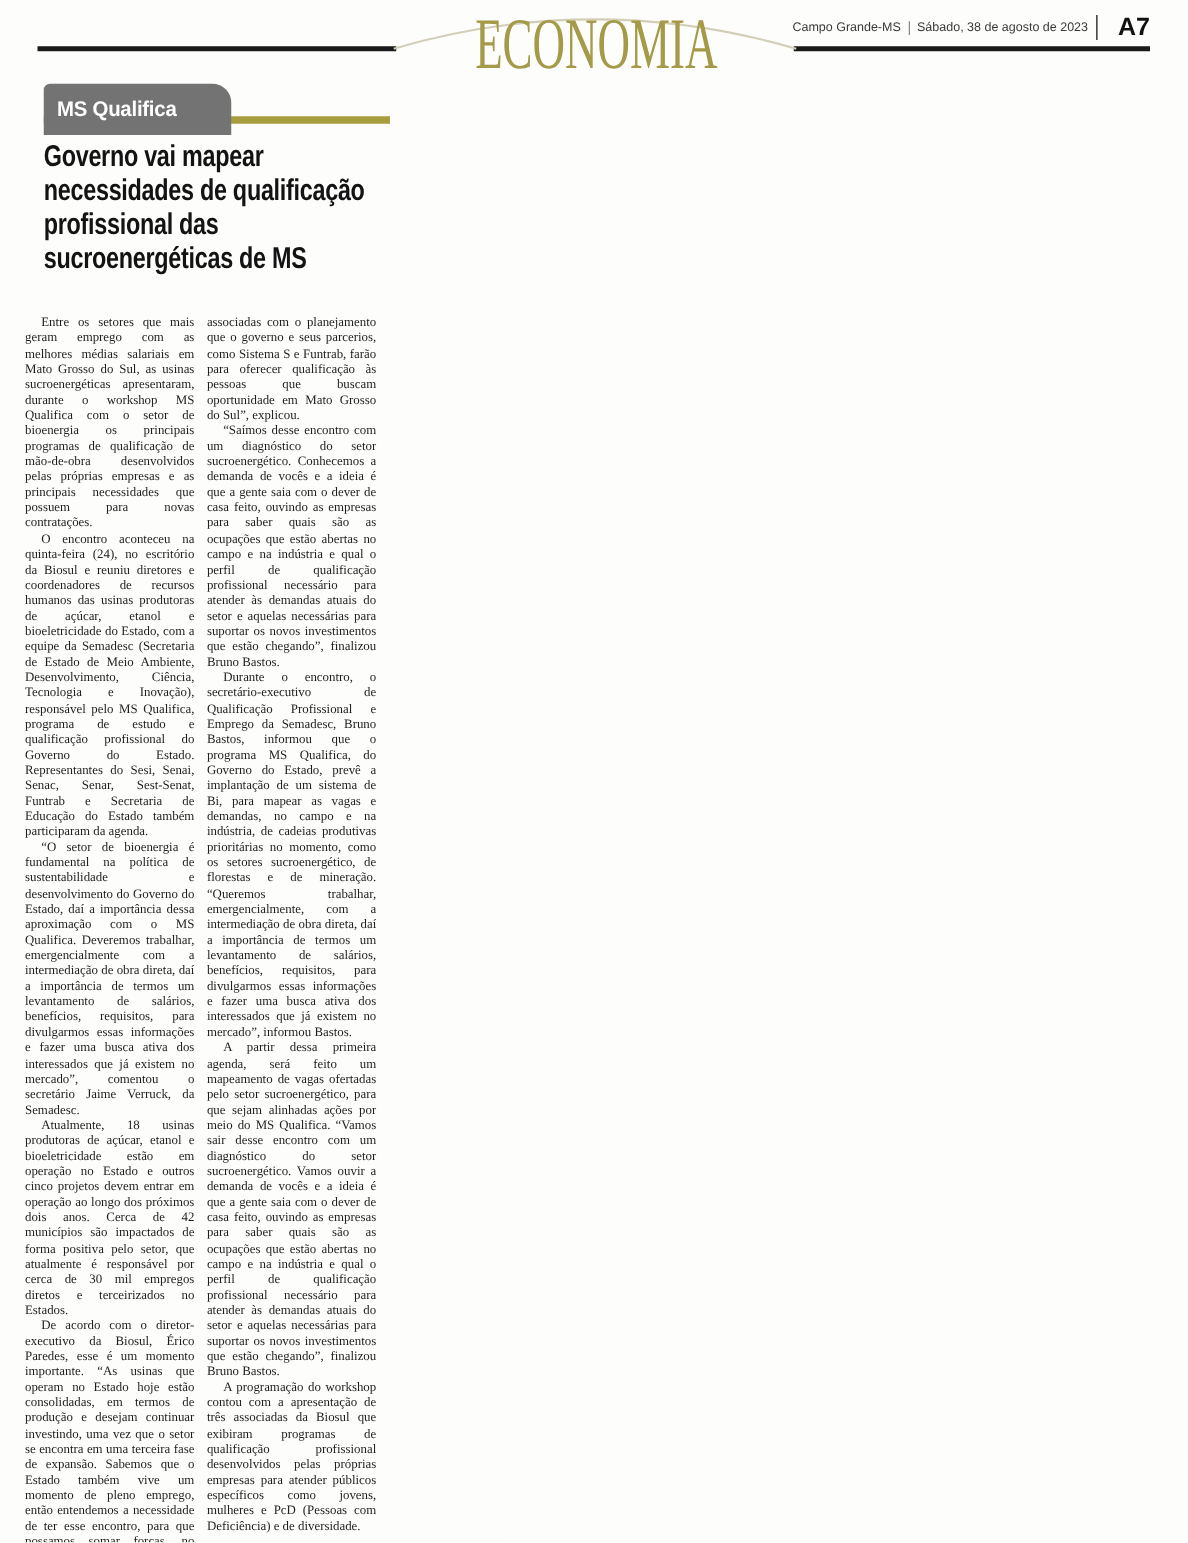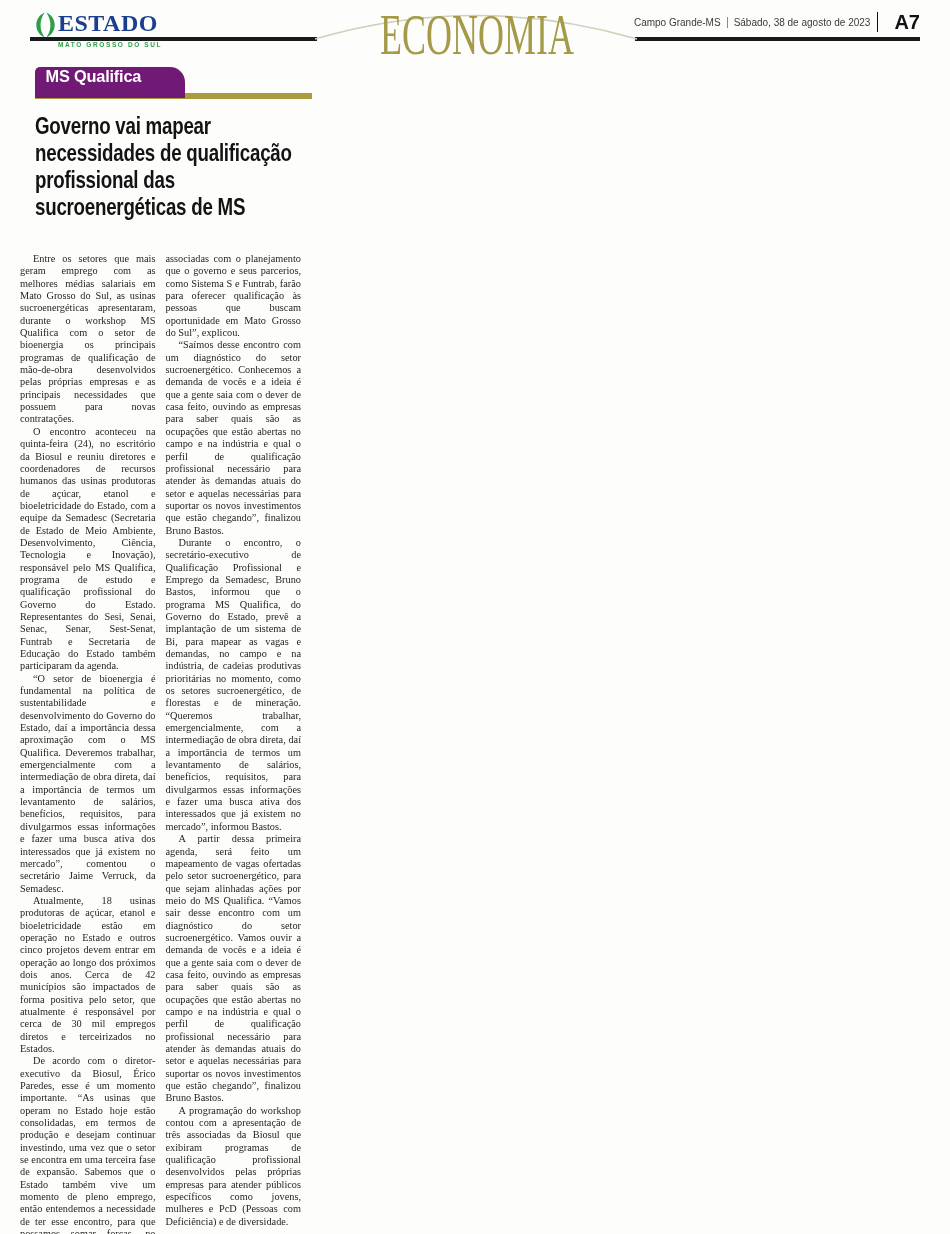--- a/index.html
+++ b/index.html
@@ -24,51 +24,41 @@
                  transform-origin:center top;font-family:"Liberation Serif",serif;
                  font-size:58px;line-height:58px;color:#a49a48;white-space:nowrap;}
   
   #dateline{position:absolute;right:30px;top:12px;display:flex;align-items:center;}
   .date-small{font-size:10px;color:#3a3a3a;white-space:nowrap;}
   .date-sep{border-left:1px solid #8a8a8a;height:11px;margin:0 6px;}
   .page-num{font-size:20px;font-weight:bold;color:#111;border-left:1.5px solid #111;
             padding-left:16px;margin-left:7px;line-height:20px;}
   
   #kicker-line{position:absolute;left:35px;top:93px;width:277px;height:5.5px;background:#a89c3e;}
-  #kicker-tab{position:absolute;left:35px;top:67px;width:150px;height:31px;background:#701a75;
-              border-radius:5px 15px 0 0;display:flex;}
+  #kicker-tab{position:absolute;left:35px;top:67px;width:150px;height:41px;background:#737373;
+              border-radius:5px 15px 0 0;display:flex;align-items:center;}
   #kicker-tab span{color:#ffffff;font-weight:bold;font-size:17px;padding-left:11px;
                    letter-spacing:-.2px;transform:scaleX(.96);transform-origin:left center;
                    white-space:nowrap;}
   
   #headline{position:absolute;left:35px;top:112px;width:362px;transform:scaleX(.78);
             transform-origin:left top;font-weight:bold;font-size:24px;line-height:27px;
             color:#131313;letter-spacing:-.3px;margin:0;}
   
   #article-body{position:absolute;left:20px;top:207px;width:281px;height:1014px;
                 column-count:2;column-gap:10px;column-fill:auto;overflow:hidden;
                 font-family:"Liberation Serif",serif;font-size:10.3px;line-height:12.35px;
                 color:#1e1e1e;text-align:justify;margin-top:46px;}
   #article-body p{margin:0;text-indent:13px;}
 </style>
 </head>
 <body>
 
 <div id="page">
 
-  <div id="masthead">
-    <div class="logo-row">
-      <svg class="logo-mark" viewBox="0 0 20 26" xmlns="http://www.w3.org/2000/svg">
-        <path d="M9 0.5 C3 3.5 0.8 8.5 0.8 13 C0.8 17.5 3 22.5 9 25.5 C6 20.5 5.1 17 5.1 13 C5.1 9 6 5.5 9 0.5 Z" fill="#2f9e49"></path>
-        <path d="M11 0.5 C17 3.5 19.2 8.5 19.2 13 C19.2 17.5 17 22.5 11 25.5 C14 20.5 14.9 17 14.9 13 C14.9 9 14 5.5 11 0.5 Z" fill="#2f9e49"></path>
-      </svg>
-      <span class="logo-name">ESTADO</span>
-    </div>
-    <div class="logo-sub">MATO GROSSO DO SUL</div>
-  </div>
 
   <div class="rule" id="rule-left"></div>
   <div class="rule" id="rule-right"></div>
   <svg id="header-arc" width="362" height="46" viewBox="0 0 362 46" xmlns="http://www.w3.org/2000/svg">
     <path d="M 20 39 Q 181 -8 342 39" fill="none" stroke="#d3ceb8" stroke-width="1.6"></path>
   </svg>
 
   <div id="section-title">ECONOMIA</div>
 
   <div id="dateline">

